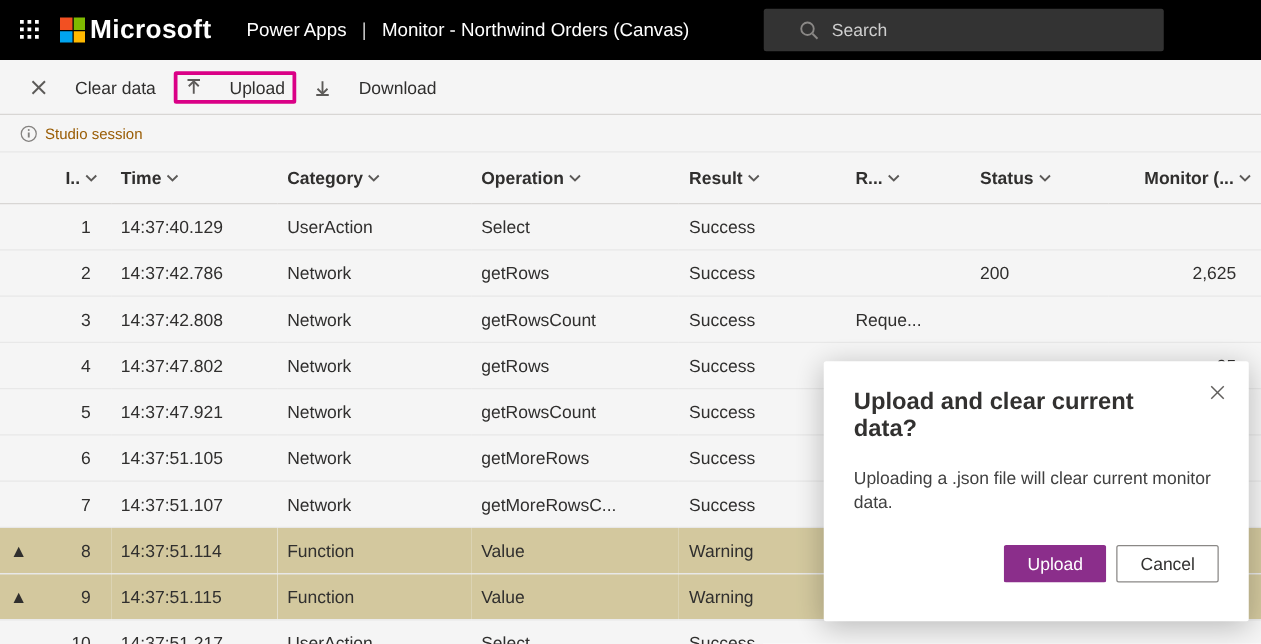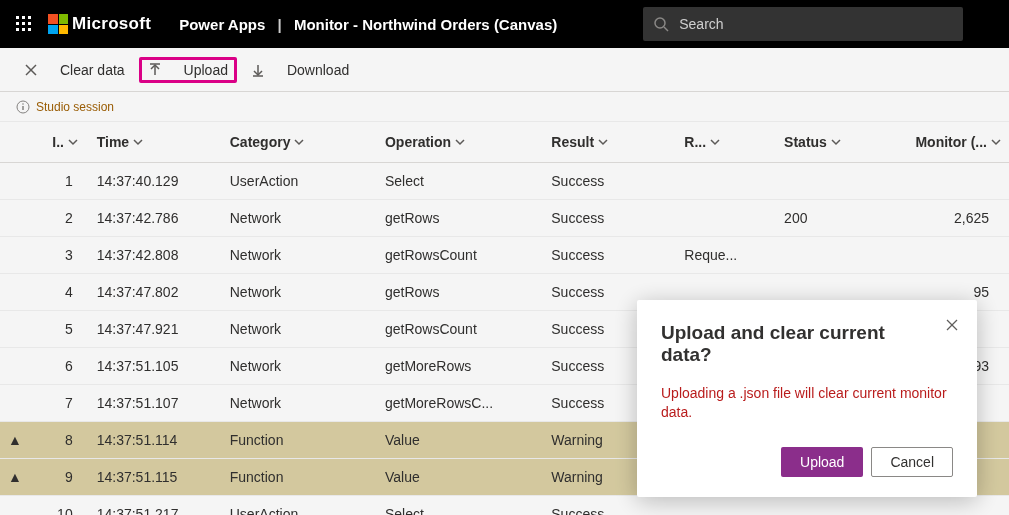--- a/index.html
+++ b/index.html
@@ -7,24 +7,24 @@
     
     
     .top-bar { height: 48px; background: #000; display: flex; align-items: center; color: #fff; padding: 0 8px; }
     .waffle { width: 32px; height: 32px; display: flex; align-items: center; justify-content: center; cursor: pointer; }
     .waffle svg { fill: #fff; }
     .ms-logo { display: flex; align-items: center; margin-left: 8px; gap: 4px; }
     .ms-logo-squares { width: 20px; height: 20px; display: grid; grid-template-columns: 1fr 1fr; grid-template-rows: 1fr 1fr; gap: 1px; }
     .sq { width: 100%; height: 100%; }
     .sq.a { background: #f25022; } .sq.b { background: #7fba00; }
     .sq.c { background: #00a4ef; } .sq.d { background: #ffb900; }
-    .ms-logo-text { font-size: 17px; font-weight: 600; letter-spacing: 0.3px; }
-    .app-title { margin-left: 28px; font-size: 15px; font-weight: 700; color: #fff; }
+    .ms-logo-text { font-size: 21px; font-weight: 600; letter-spacing: 0.3px; }
+    .app-title { margin-left: 28px; font-size: 15px; font-weight: 400; color: #fff; }
     .title-sep { margin: 0 8px; color: #ccc; }
-    .search-wrap { margin-left: 86px; background: #333; height: 34px; width: 320px; border-radius: 2px; display: flex; align-items: center; padding: 0 10px; gap: 10px; }
+    .search-wrap { margin-left: 60px; background: #333; height: 34px; width: 320px; border-radius: 2px; display: flex; align-items: center; padding: 0 28px; gap: 10px; }
     .search-wrap svg { stroke: #8a8886; fill: none; }
     .search-wrap input { background: transparent; border: none; outline: none; color: #fff; font-size: 14px; flex: 1; }
     .search-wrap input::placeholder { color: #cfcfcf; }
 
     
     .cmd-bar { height: 44px; display: flex; align-items: center; gap: 6px; padding: 0 16px; border-bottom: 1px solid #e1dfdd; }
     .cmd-btn { display: flex; align-items: center; gap: 22px; padding: 4px 8px; cursor: pointer; font-size: 14px; color: #323130; }
     .cmd-btn svg { stroke: #605e5c; fill: none; }
     .highlight-box { border: 3px solid #e3008c; border-radius: 2px; padding: 2px 6px; }
 
@@ -47,25 +47,25 @@
     .col-res { width: 120px; }
     .col-rinfo { width: 90px; }
     .col-status { width: 100px; }
     .col-dur { width: 110px; text-align: right; padding-right: 20px; }
     .warn-icon { color: #323130; font-size: 14px; }
 
     
     .dim { position: absolute; inset: 0; top: 48px; background: rgba(0,0,0,0.04); pointer-events: none; }
 
     
-    .modal { position: absolute; right: 32px; bottom: 18px; width: 340px; background: #fff; box-shadow: 0 4px 24px rgba(0,0,0,0.25); padding: 22px 24px 20px 24px; z-index: 10; border-radius: 2px; }
+    .modal { position: absolute; right: 10px; bottom: 18px; width: 340px; background: #fff; box-shadow: 0 4px 24px rgba(0,0,0,0.25); padding: 22px 24px 31px 24px; z-index: 10; border-radius: 2px; }
     .modal-title { font-size: 19px; font-weight: 600; color: #323130; margin-bottom: 18px; padding-right: 24px; }
     .modal-close { position: absolute; top: 18px; right: 18px; cursor: pointer; }
     .modal-close svg { stroke: #605e5c; }
-    .modal-body { font-size: 14px; color: #b91c1c; line-height: 1.4; margin-bottom: 24px; }
+    .modal-body { font-size: 14px; color: #404040; line-height: 1.4; margin-bottom: 24px; }
     .modal-actions { display: flex; gap: 8px; justify-content: flex-end; }
     .btn { padding: 6px 18px; font-size: 14px; border-radius: 2px; cursor: pointer; border: 1px solid transparent; }
     .btn-primary { background: #8b2e8b; color: #fff; }
     .btn-secondary { background: #fff; color: #323130; border: 1px solid #8a8886; }
   </style>
 </head>
 <body>
 
 <div class="top-bar">
   <div class="waffle">

